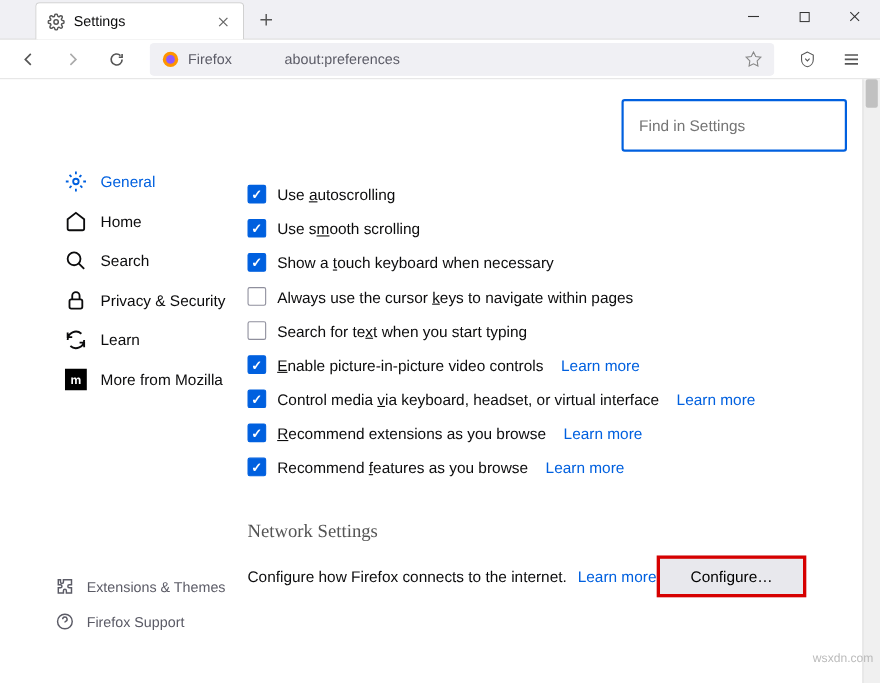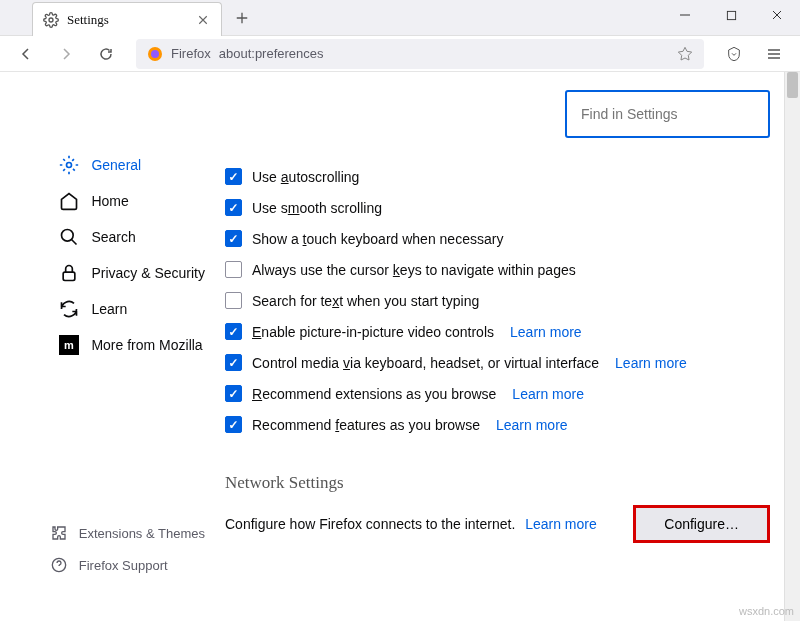--- a/index.html
+++ b/index.html
@@ -2,33 +2,33 @@
 <html><head>
 <meta charset="utf-8">
 <style>
 * { margin: 0; padding: 0; box-sizing: border-box; font-family: "Segoe UI", Arial, sans-serif; }
 body { width: 800px; height: 621px; background: #fff; overflow: hidden; position: relative; font-size: 14px; color: #0c0c0d; }
 
 
 .titlebar { height: 36px; display: flex; align-items: flex-start; background: #f0f0f4; border-bottom: 1px solid #e0e0e0; }
 .tab { display: flex; align-items: center; height: 34px; background: #fff; border: 1px solid #ccc; border-bottom: none; border-radius: 4px 4px 0 0; margin: 2px 0 0 32px; padding: 0 10px; min-width: 190px; gap: 8px; }
 .tab .icon { width: 16px; height: 16px; }
-.tab .label { flex: 1; font-size: 13px; font-family: Liberation Serif, serif; }
+.tab .label { flex: 1; font-size: 13px; }
 .tab .close { width: 16px; height: 16px; color: #666; display:flex; align-items:center; justify-content:center; }
 .newtab { width: 32px; height: 32px; display:flex; align-items:center; justify-content:center; color:#555; margin-left:4px; margin-top:2px;}
 .winbtns { margin-left:auto; display:flex; }
 .winbtn { width: 46px; height: 30px; display:flex; align-items:center; justify-content:center; color:#333; }
 
 
 .toolbar { height: 36px; display:flex; align-items:center; padding: 13px 10px; gap:8px; border-bottom:1px solid #e5e5e5; }
 .tbtn { width: 32px; height:30px; display:flex; align-items:center; justify-content:center; color:#555; border-radius:4px;}
 .addr { flex:1; height:30px; border:1px solid transparent; border-radius:4px; background:#f0f0f4; display:flex; align-items:center; padding:0 10px; gap:8px; margin:0 6px; }
 .addr .fxicon { width:16px; height:16px; }
 .addr .fxlabel { font-size:13px; color:#5b5b66; }
-.addr .url { font-size:13px; color:#5b5b66; }
+.addr .url { font-size:13px; color:#5b5b66;margin-left:40px; }
 .addr .star { margin-left:auto; color:#888; }
 
 
 .content { display:flex; height: calc(621px - 36px - 36px); position:relative; }
 .scrollbar-gutter { position:absolute; right:0; top:0; bottom:0; width:16px; background:#f0f0f0; border-left:1px solid #e0e0e0;}
 .thumb { position:absolute; left:2px; right:2px; top:0; height:26px; background:#c1c1c1; border-radius:2px;}
 
 
 .sidebar { width: 205px; padding: 75px 0 0 0; display:flex; flex-direction:column;align-items:flex-end; }
 .sb-section { flex:1; }
@@ -44,25 +44,25 @@
 .searchbox { width:205px; height:48px; border:2px solid #0060df; border-radius:3px; display:flex; align-items:center; padding:0 8px; gap:6px; }
 .searchbox input { border:none; outline:none; flex:1; font-size:14px; color:#888; background:transparent;}
 
 .check-row { display:flex; align-items:center; gap:10px; margin-bottom:14px; font-size:14px; }
 .cbox { width:17px; height:17px; border:1px solid #8f8f9d; border-radius:2px; flex-shrink:0; display:flex; align-items:center; justify-content:center;}
 .cbox.checked { background:#0060df; border-color:#0060df; color:#fff; font-size:12px; font-weight:bold;}
 .check-row .u { text-decoration: underline; }
 .link { color:#0060df; margin-left:6px; }
 
 .section-title { font-size:17px; color:#555; margin-top:40px; margin-bottom:12px; font-weight:400;font-family:Liberation Serif, serif;}
-.net-row { display:flex; align-items:center; justify-content:space-between; }
+.net-row { display:flex; align-items:center; justify-content:flex-start; }
 .net-row .desc { font-size:14px; }
 .settings-btn { border:3px solid #d60000; background:#e8e8ed; padding:8px 28px; font-size:14px; }
 
-.watermark { position:absolute; right:6px; bottom:4px; font-size:11px; color:#bbb; z-index:10;}
+.watermark { position:absolute; right:6px; bottom:16px; font-size:11px; color:#bbb; z-index:10;}
 svg { display:block; }
 </style>
 </head>
 <body>
 
 <div class="titlebar">
   <div class="tab">
     <span class="icon">
       <svg viewBox="0 0 24 24" width="16" height="16" fill="none" stroke="#555" stroke-width="2">
           <circle cx="12" cy="12" r="3"></circle>

